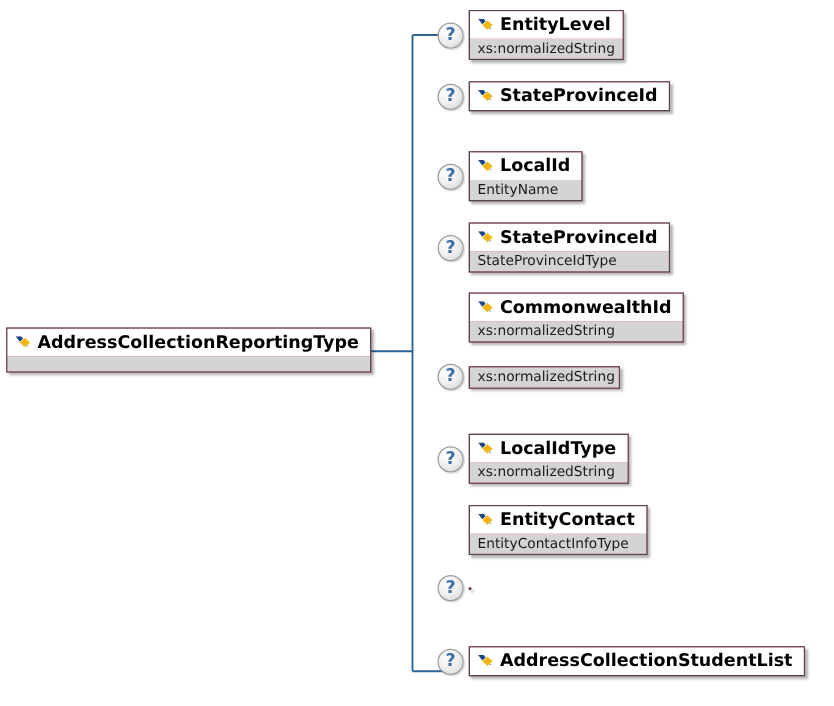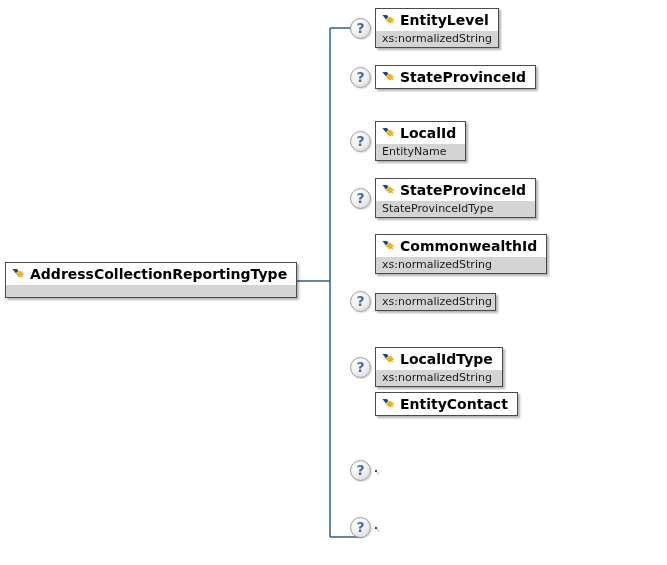--- a/index.html
+++ b/index.html
@@ -180,39 +180,49 @@
             <path fill="#1b4685" d="M0.5 0 L5 0 L11 8 L6.5 8 Z"></path>
             <path fill="#f2b50c" stroke="#ffffff" stroke-width="0.7" d="M8 1 L12.5 5 L8 9 L3.5 5 Z"></path>
           </svg>
         </span>
         <span>LocalIdType</span>
       </div>
       <div class="node-type">xs:normalizedString</div>
     </div>
   </div>
 
-  <div class="row" style="left:375px;top:392px;">
+  <div class="row" style="left:375px;top:404px;">
     <div class="node">
       <div class="node-title">
         <span class="el-icon">
           <svg width="13" height="12" viewBox="0 0 13 12">
             <path fill="#1b4685" d="M0.5 0 L5 0 L11 8 L6.5 8 Z"></path>
             <path fill="#f2b50c" stroke="#ffffff" stroke-width="0.7" d="M8 1 L12.5 5 L8 9 L3.5 5 Z"></path>
           </svg>
         </span>
         <span>EntityContact</span>
       </div>
+      <div class="node-type">EntityContactInfoType</div>
     </div>
   </div>
 
   <div class="row" style="left:350px;top:460px;">
     <span class="qmark">?</span>
     <div class="node">
     </div>
   </div>
 
   <div class="row" style="left:350px;top:517px;">
     <span class="qmark">?</span>
     <div class="node">
+      <div class="node-title">
+        <span class="el-icon">
+          <svg width="13" height="12" viewBox="0 0 13 12">
+            <path fill="#1b4685" d="M0.5 0 L5 0 L11 8 L6.5 8 Z"></path>
+            <path fill="#f2b50c" stroke="#ffffff" stroke-width="0.7" d="M8 1 L12.5 5 L8 9 L3.5 5 Z"></path>
+          </svg>
+        </span>
+        <span>AddressCollectionStudentList</span>
+      </div>
     </div>
   </div>
 
 </div>
 
 </body></html>

